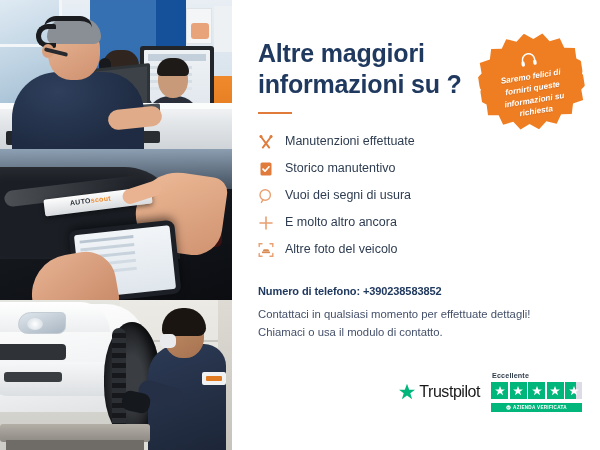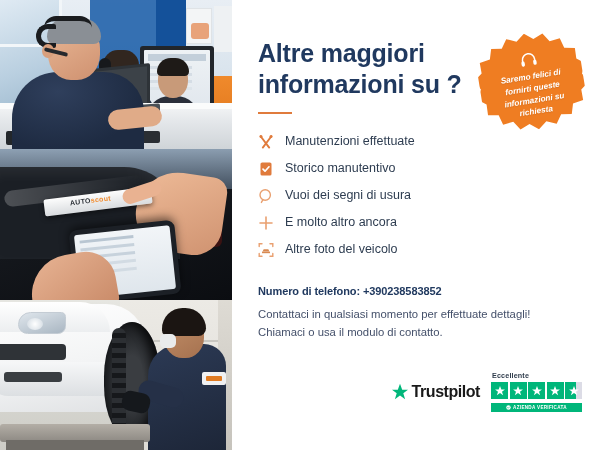--- a/index.html
+++ b/index.html
@@ -250,21 +250,21 @@
     right: 18px; bottom: 38px;
     display: flex;
     align-items: center;
     gap: 11px;
   }
   .tp-logo { display: flex; align-items: center; gap: 3px; }
   .tp-star-logo svg { display: block; }
   .tp-wordmark {
     color: #191919;
     font-size: 16px;
-    font-weight: bold;
+    font-weight: normal;
     letter-spacing: -.45px;
   }
   .tp-rating { display: flex; flex-direction: column; align-items: center; gap: 2px; }
   .tp-label {
     color: #2f3c4c;
     font-size: 7.2px;
     font-weight: bold;
     letter-spacing: .15px;
     align-self: flex-start;
     margin-left: 1px;

